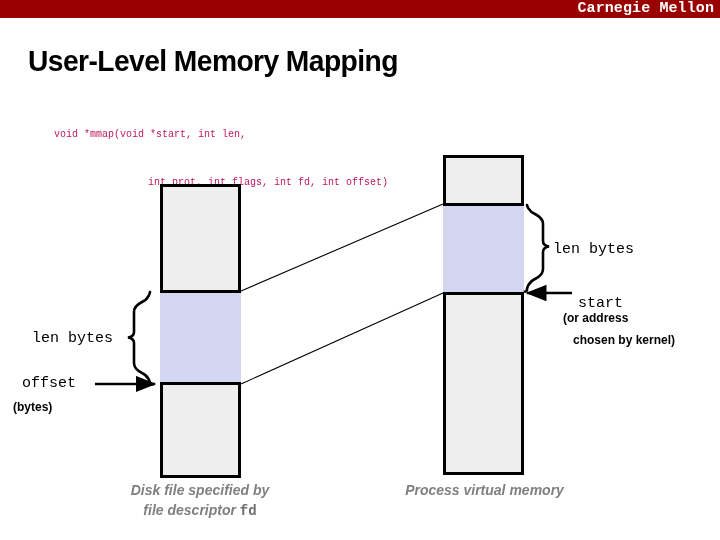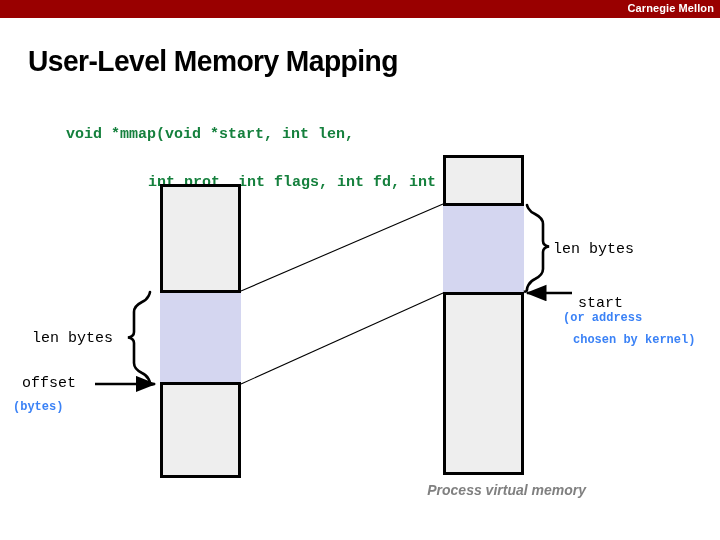--- a/index.html
+++ b/index.html
@@ -20,23 +20,23 @@
   #brand-bar {
     position: absolute;
     left: 0; top: 0;
     width: 720px; height: 18px;
     background: #990000;
   }
   #brand-text {
     position: absolute;
     right: 6px; top: 1px;
     color: #ffffff;
-    font-family: Liberation Sans, sans-serif;
-    font-weight: bold;
-    font-size: 11px;
+    font-family: Liberation Mono, monospace;
+    font-weight: bold;
+    font-size: 15px;
     letter-spacing: 0.1px;
     line-height: 15px;
     white-space: nowrap;
   }
 
   
   #slide-title {
     position: absolute;
     left: 28px; top: 44px;
     font-family: "Liberation Sans", sans-serif;
@@ -47,24 +47,24 @@
     white-space: nowrap;
     transform: scaleX(0.94);
     transform-origin: left center;
   }
 
   
   #signature {
     position: absolute;
     left: 30px; top: 99px;
     font-family: "Liberation Mono", "DejaVu Sans Mono", monospace;
-    font-weight: bold;
-    font-size: 15px;
+    font-weight: normal;
+    font-size: 10px;
     line-height: 24px;
-    color: #15803d;
+    color: #be185d;
     white-space: pre;
   }
   #signature .line2 { display: block; padding-left: 118px; }
 
   
   .membox {
     position: absolute;
     box-sizing: border-box;
     border: 3px solid #000000;
     background: #eeeeee;
@@ -94,24 +94,24 @@
   .mono-label {
     position: absolute;
     font-family: "Liberation Mono", "DejaVu Sans Mono", monospace;
     font-weight: normal;
     font-size: 15px;
     color: #000000;
     white-space: pre;
   }
   .sans-label {
     position: absolute;
-    font-family: Liberation Mono, monospace;
+    font-family: Liberation Sans, sans-serif;
     font-weight: bold;
     font-size: 12px;
-    color: #3b82f6;
+    color: #000000;
     white-space: nowrap;
   }
   .caption {
     position: absolute;
     font-family: "Liberation Sans", sans-serif;
     font-style: italic;
     font-weight: bold;
     font-size: 14px;
     color: #808080;
     text-align: center;
@@ -127,21 +127,21 @@
 
   #label-len-left    { left: 32px;  top: 330px; }
   #label-offset      { left: 22px;  top: 375px; text-align: center; }
   #label-bytes-paren { left: 13px;  top: 400px; }
   #label-len-right   { left: 553px; top: 241px; }
   #label-start       { left: 578px; top: 285px; margin-top: 10px; }
   #label-or-address  { left: 563px; top: 311px; }
   #label-chosen      { left: 540px; top: 333px; margin-left: 33px; }
 
   #caption-disk { left: 95px;  top: 480px; width: 210px; }
-  #caption-vm   { left: 383px; top: 480px; width: 203px; text-align: right; }
+  #caption-vm   { left: 383px; top: 480px; width: 203px; }
 </style>
 </head>
 <body>
 
 <div id="slide">
 
   <div id="brand-bar"></div>
   <div id="brand-text">Carnegie Mellon</div>
 
   <div id="slide-title">User-Level Memory Mapping</div>
@@ -190,16 +190,20 @@
 
   <div class="mono-label" id="label-len-left">len bytes</div>
   <div class="mono-label" id="label-offset">offset</div>
   <div class="sans-label" id="label-bytes-paren">(bytes)</div>
 
   <div class="mono-label" id="label-len-right">len bytes</div>
   <div class="mono-label" id="label-start">start</div>
   <div class="sans-label" id="label-or-address">(or address</div>
   <div class="sans-label" id="label-chosen">chosen by kernel)</div>
 
+  <div class="caption" id="caption-disk">
+    <span>Disk file specified by</span><br>
+    <span>file descriptor </span><span class="mono-inline">fd</span>
+  </div>
 
   <div class="caption" id="caption-vm">Process virtual memory</div>
 
 </div>
 
 </body></html>

